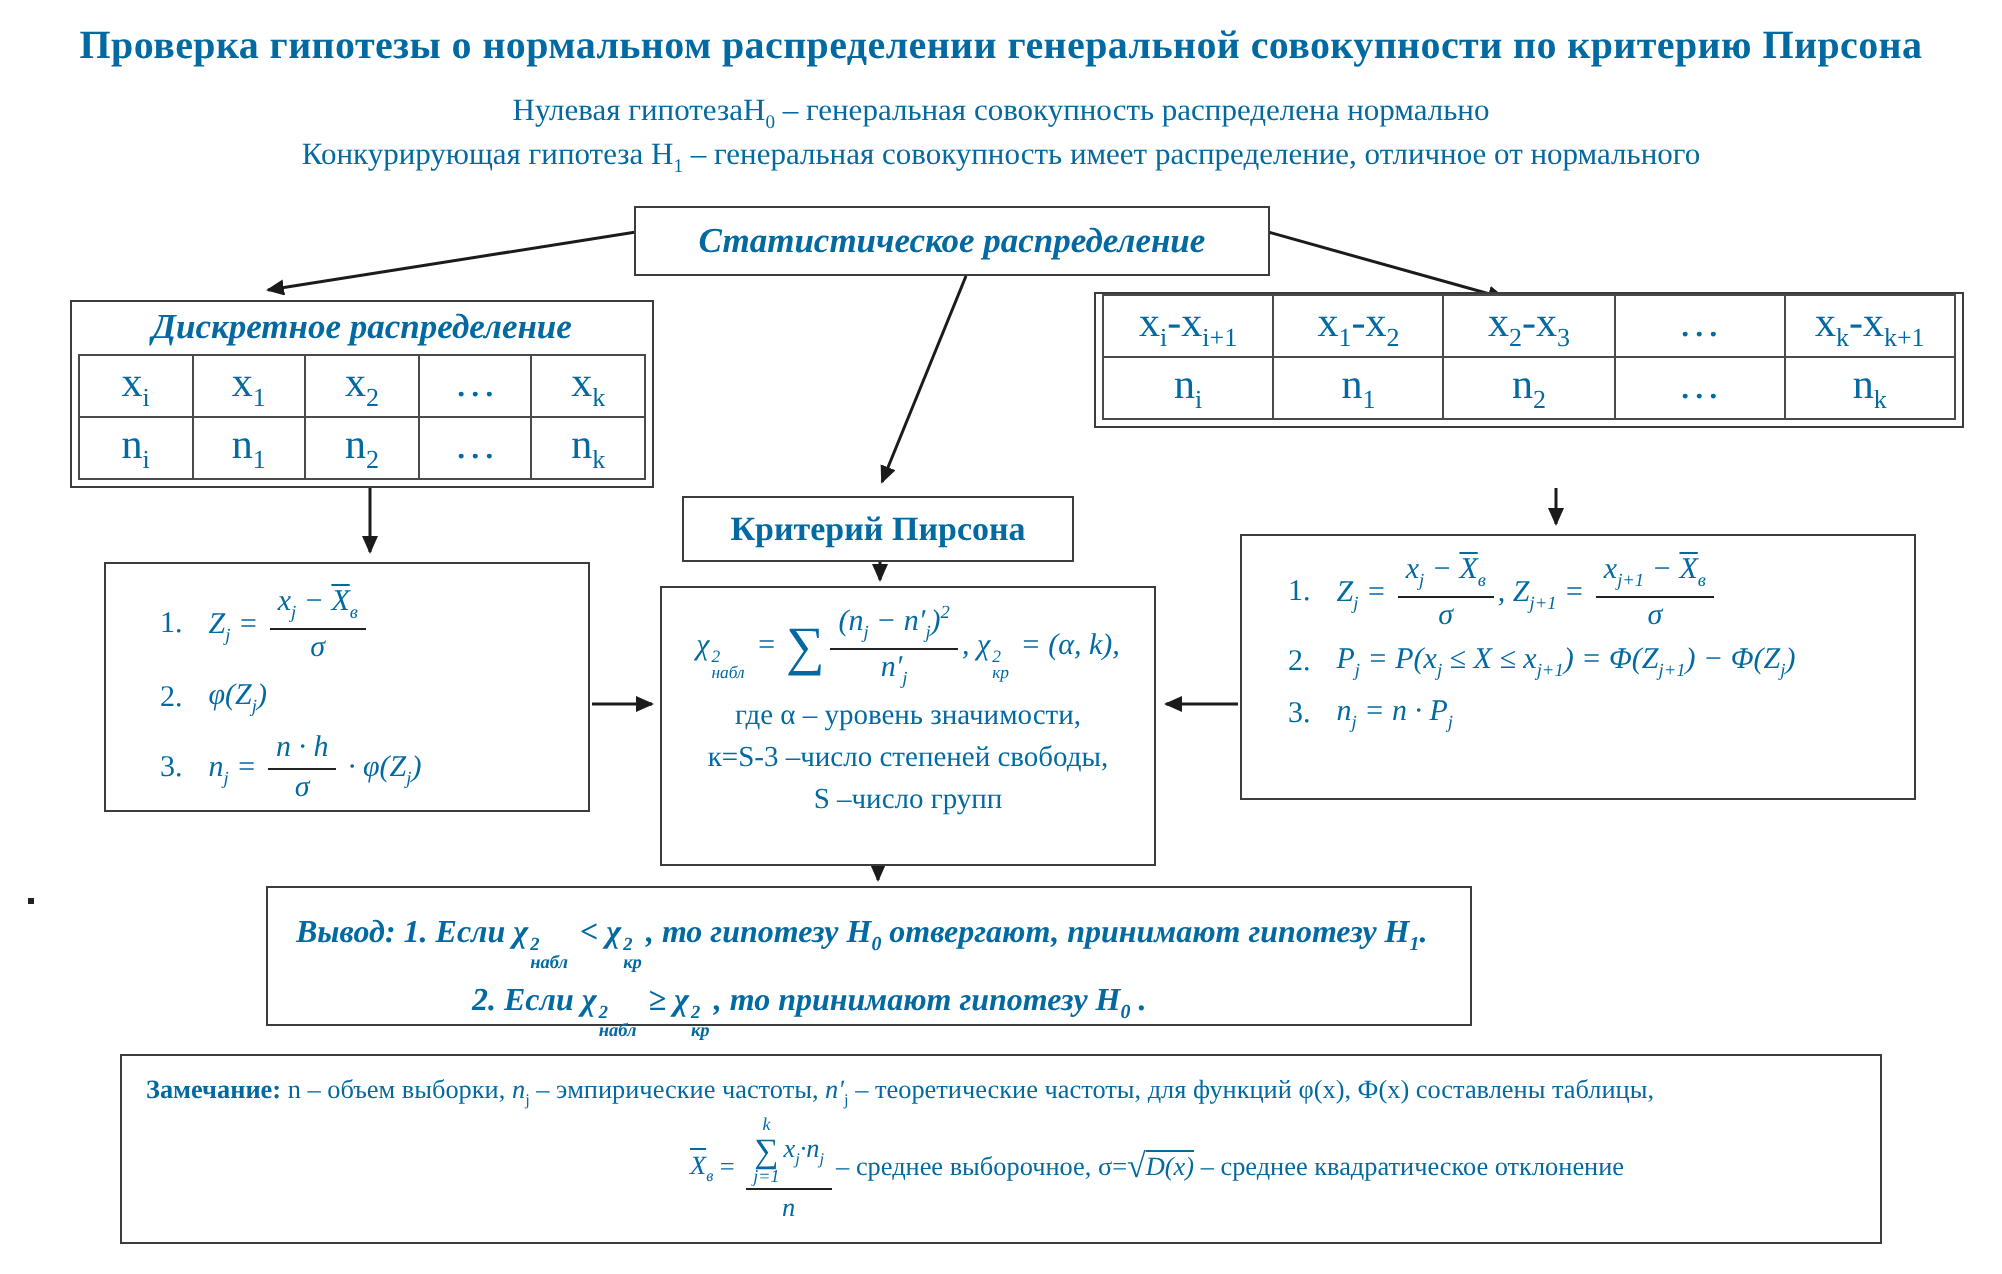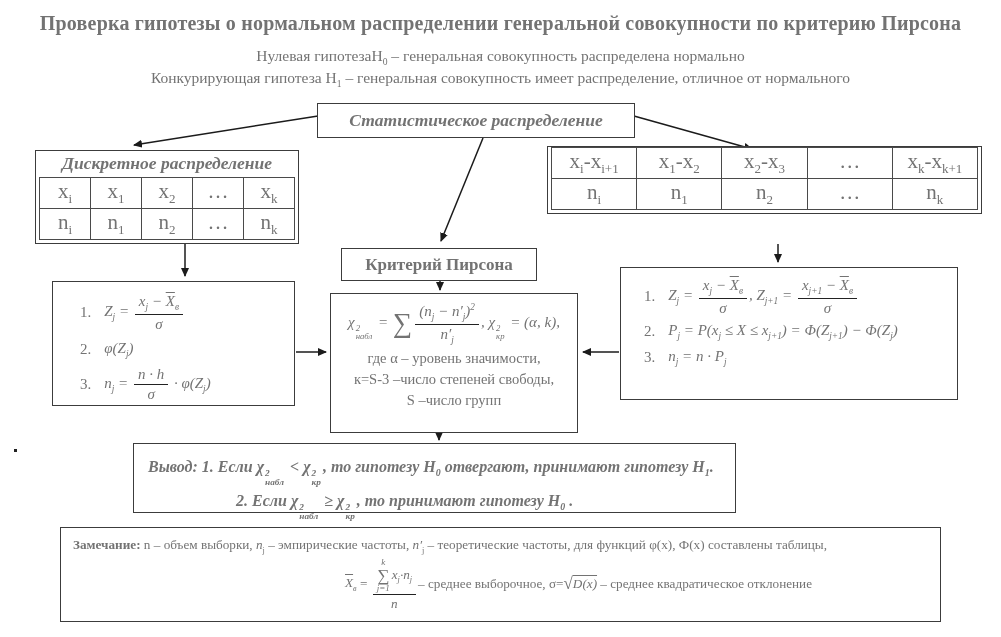--- a/index.html
+++ b/index.html
@@ -1,16 +1,16 @@
 <!DOCTYPE html>
 <html><head>
 <meta charset="utf-8">
 <style>
   html,body{margin:0;padding:0;background:#fff;}
-  .canvas{position:relative;width:1001px;height:637px;background:#fff;color:#737373;
+  .canvas{position:relative;width:1001px;height:637px;background:#fff;color:#0369a1;
           font-family:"Liberation Serif","DejaVu Serif",serif;overflow:hidden;}
   .abs{position:absolute;}
   .box{position:absolute;border:1.6px solid #3c3c3c;background:#fff;box-sizing:border-box;}
   .page-title{position:absolute;top:12px;left:0;width:100%;text-align:center;
               font-weight:bold;font-size:20px;letter-spacing:.2px;}
   .hyp{position:absolute;left:0;width:100%;text-align:center;font-size:15.5px;}
   .center-txt{display:flex;align-items:center;justify-content:center;}
   .stat-box{font-weight:bold;font-style:italic;font-size:17.5px;}
   .pearson-box{font-weight:bold;font-size:17px;justify-content:center;}
   
@@ -68,21 +68,21 @@
   </svg>
 
   <div class="page-title">Проверка гипотезы о нормальном распределении генеральной совокупности по критерию Пирсона</div>
   <div class="hyp" style="top:47px"><span>Нулевая гипотезаН</span><sub>0</sub><span> – генеральная совокупность распределена нормально</span></div>
   <div class="hyp" style="top:69px"><span>Конкурирующая гипотеза Н</span><sub>1</sub><span> – генеральная совокупность имеет распределение, отличное от нормального</span></div>
 
   <div class="box center-txt stat-box" style="left:317px;top:103px;width:318px;height:35px">
     <span>Статистическое распределение</span>
   </div>
 
-  <div class="tbox" style="left:35px;top:150px;width:264px">
+  <div class="tbox" style="left:35px;top:150px;width:292px">
     <div class="tb-title">Дискретное распределение</div>
     <table class="grid">
       <tbody>
           <tr>
         <td><span>x</span><sub>i</sub><span></span><sub></sub></td>
         <td><span>x</span><sub>1</sub><span></span><sub></sub></td>
         <td><span>x</span><sub>2</sub><span></span><sub></sub></td>
         <td><span>…</span><sub></sub><span></span><sub></sub></td>
         <td><span>x</span><sub>k</sub><span></span><sub></sub></td>
       </tr>

